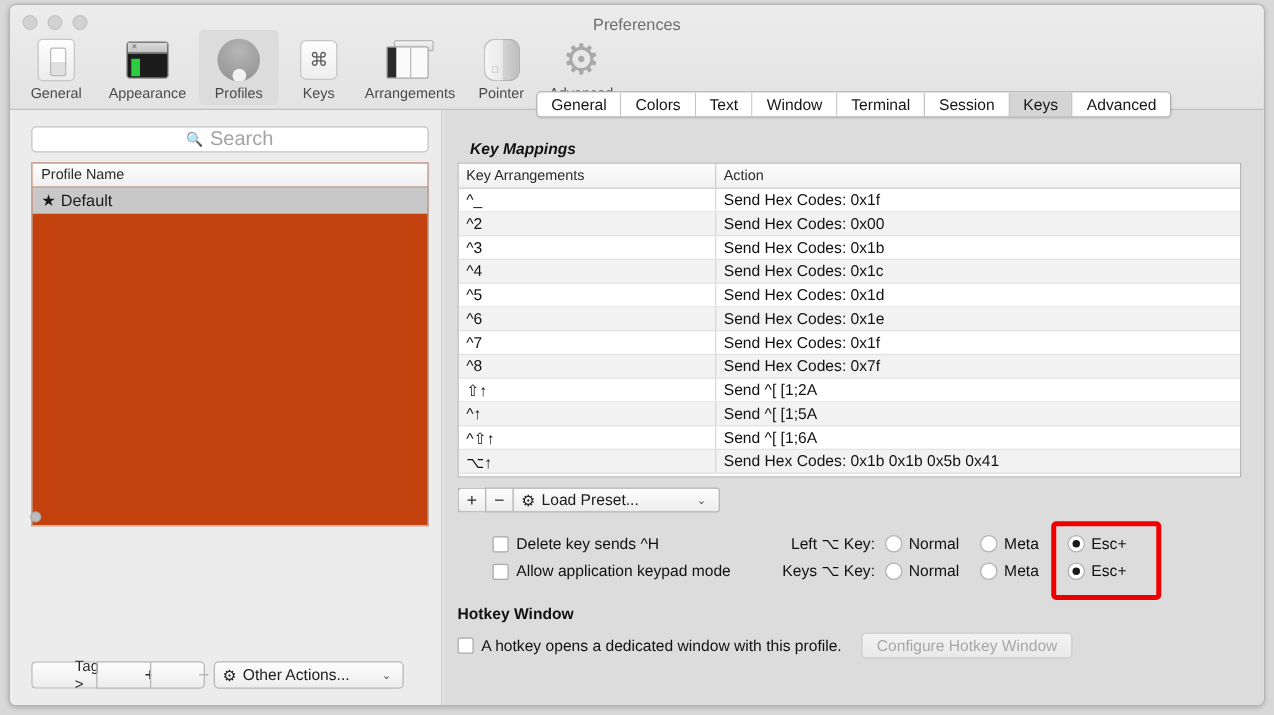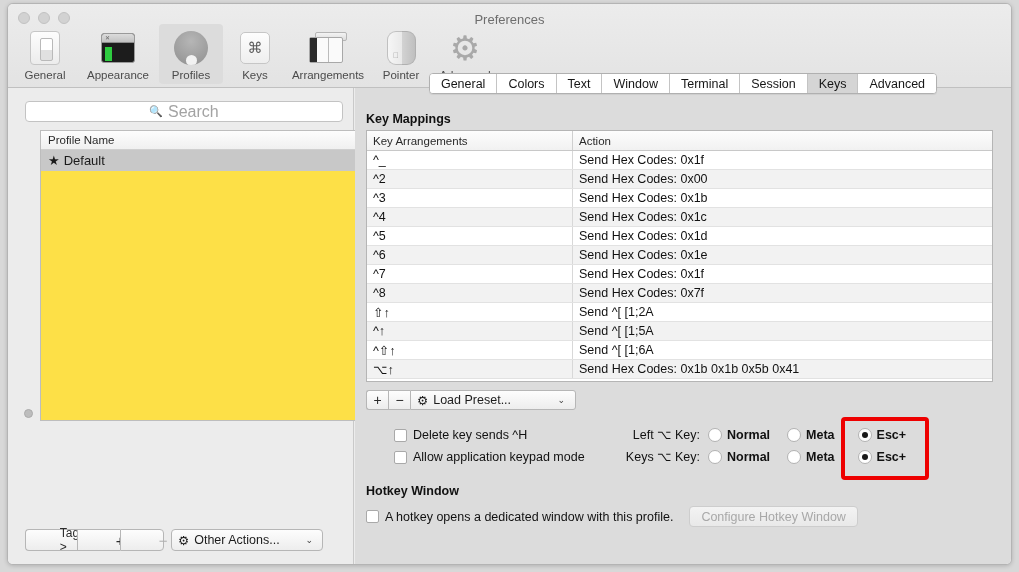--- a/index.html
+++ b/index.html
@@ -101,21 +101,21 @@
   }
   #search-box {
     position: absolute; left: 17px; top: 13px; width: 318px; height: 21px;
     background: #fff; border: 1px solid #c3c3c3; border-radius: 4px;
     display: flex; align-items: center; justify-content: center; gap: 5px;
   }
   #search-box .mag { font-size: 11px; color: #8c8c8c; }
   #search-ph { font-size: 16px; color: #a3a3a3; }
   #profile-table {
     position: absolute; left: 17px; top: 42px; width: 318px; height: 291px;
-    background: #fde047; border: 1px solid #bdbdbd; margin-left: 15px;
+    background: #c2410c; border: 1px solid #bdbdbd;
   }
   #profile-head {
     height: 19px; background: linear-gradient(180deg,#fdfdfd,#f0f0f0);
     border-bottom: 1px solid #cfcfcf; display: flex; align-items: center;
     padding-left: 7px; font-size: 11.5px; color: #2a2a2a;
   }
   .profile-row {
     height: 21px; display: flex; align-items: center; padding-left: 7px;
     font-size: 13px; color: #1a1a1a; gap: 4px;
   }
@@ -161,21 +161,21 @@
     padding: 0 11px; display: flex; align-items: center;
     font-size: 12.5px; color: #161616; background: #fff;
     border-right: 1px solid #c4c4c4;
   }
   .tab:last-child { border-right: none; }
   .tab.active { background: #d5d5d5; }
 
   .sec-title {
     position: absolute; font-size: 12.5px; font-weight: bold; color: #111;
   }
-  #km-title { left: 11px; top: 24px; }
+  #km-title { left: 21px; top: 24px; font-style: italic; }
   #hw-title { left: 11px; top: 396px; }
 
   #km-table {
     position: absolute; left: 11px; top: 42px; width: 627px; height: 252px;
     background: #fff; border: 1px solid #b5b5b5; overflow: hidden;
   }
   #km-head { height: 20px; display: flex; border-bottom: 1px solid #c8c8c8;
              background: linear-gradient(180deg,#fdfdfd,#f1f1f1); }
   #km-head div { font-size: 11.5px; color: #2a2a2a; display:flex; align-items:center; padding-left: 6px; }
   .col-key { width: 206px; border-right: 1px solid #cfcfcf; }
@@ -202,21 +202,21 @@
 
   .chk-line { position: absolute; display: flex; align-items: center; gap: 6px; font-size: 12.5px; color: #111; margin-left: 28px; }
   #chk1 { left: 11px; top: 340px; }
   #chk2 { left: 11px; top: 362px; }
   .checkbox { width: 13px; height: 13px; background: #fff; border: 1px solid #a9a9a9; border-radius: 2px; }
 
   .optrow { position: absolute; display: flex; align-items: center; font-size: 12.5px; color: #111; }
   #optrow1 { left: 261px; top: 339px; }
   #optrow2 { left: 261px; top: 361px; }
   .optlabel { width: 92px; text-align: right; padding-right: 8px; }
-  .radio-opt { display: flex; gap: 5px; font-weight: bold; }
+  .radio-opt { display: flex; gap: 5px; }
   .radio { width: 14px; height: 14px; border-radius: 50%; background: #fff;
            border: 1px solid #b2b2b2; display:flex; align-items:center; justify-content:center; }
   .radio .dot { width: 6px; height: 6px; border-radius: 50%; background: #1a1a1a; display: none; }
   .radio.on .dot { display: block; }
   .gap1 { width: 17px; } .gap2 { width: 23px; }
 
   #redbox {
     position: absolute; left: 486px; top: 329px; width: 88px; height: 63px;
     border: 4px solid #ee0000; border-radius: 4px; pointer-events: none;
   }

